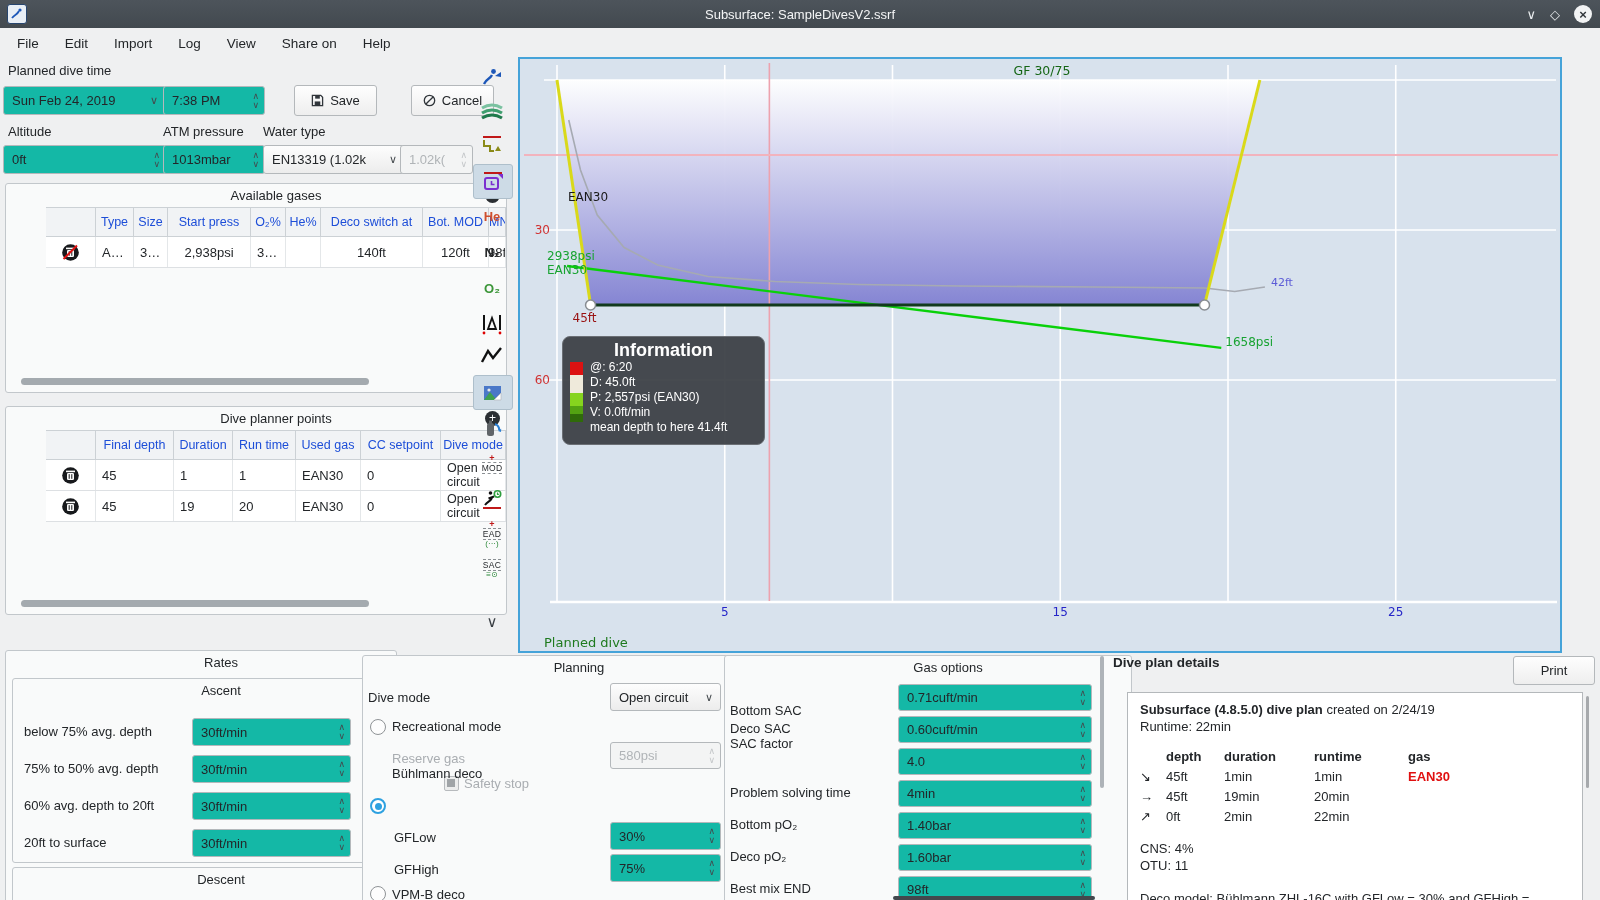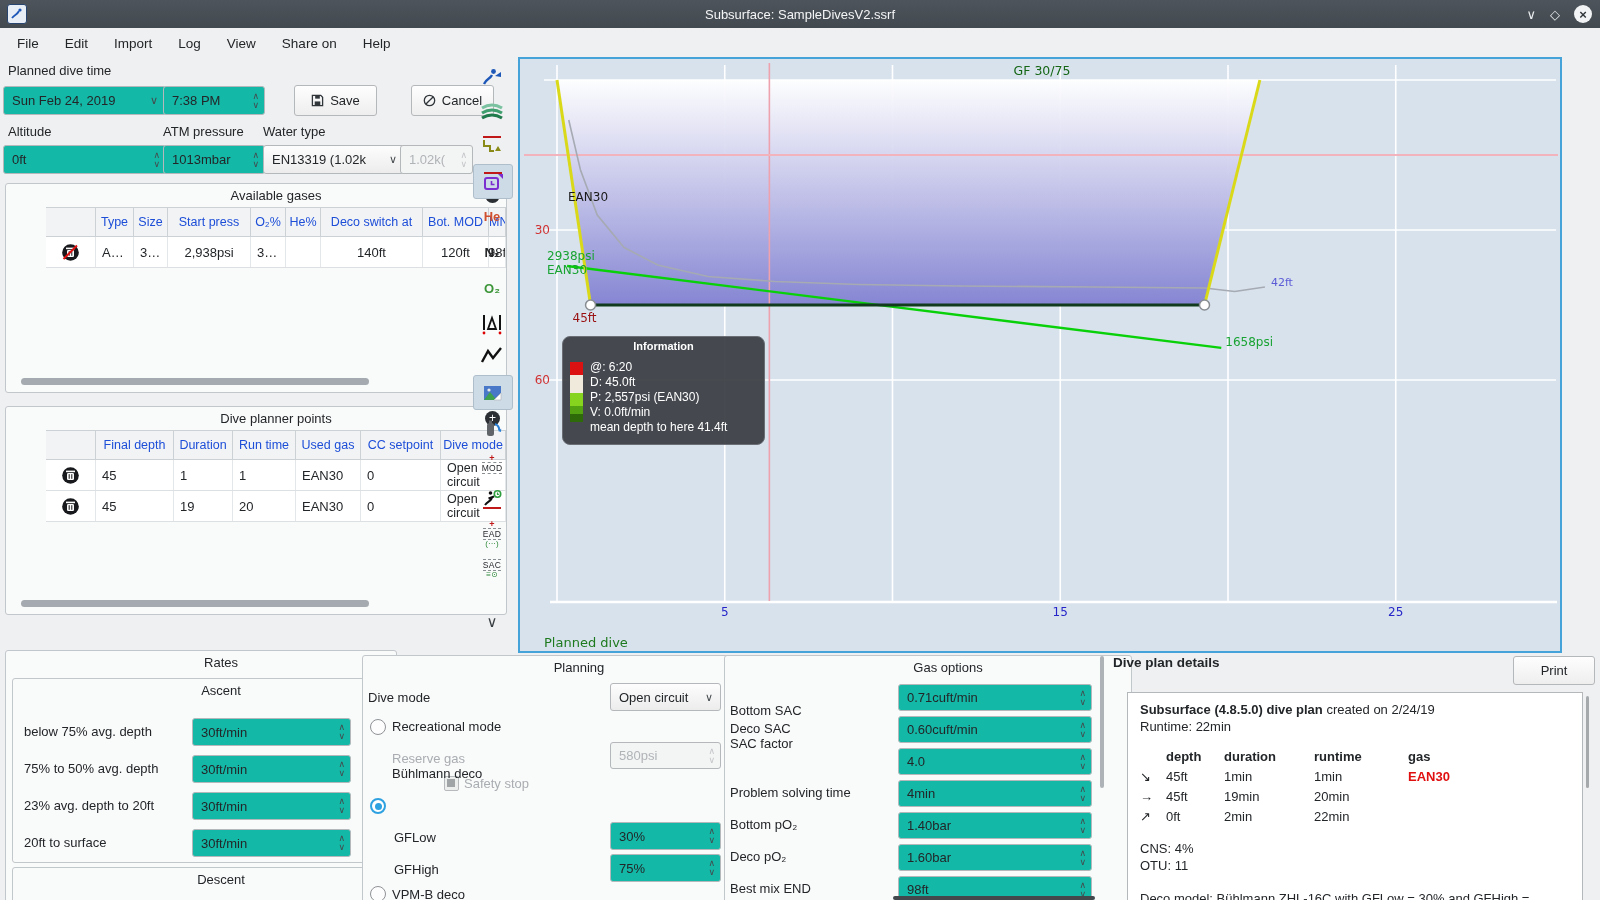--- a/index.html
+++ b/index.html
@@ -50,21 +50,21 @@
   .tbbtn.sel{background:#cddbe6;border:1px solid #aebfcb;}
   .tb-label{font-size:13px;font-weight:bold;}
   .tb-stack{display:flex;flex-direction:column;align-items:center;line-height:8px;font-size:8px;color:#26292c;}
   .tb-stack .plus{color:#c01818;font-weight:bold;font-size:9px;}
   .tb-stack .mid{font-size:8.5px;letter-spacing:.3px;border-top:1px dashed #8a8f93;border-bottom:1px dashed #8a8f93;padding:1px 0;}
   .tb-stack .bot{font-size:8px;color:#2f8a3c;}
   
   .chart{position:absolute;left:518px;top:57px;width:1040px;height:592px;background:#d8e2ed;border:2px solid #45a3d9;}
   .infobox{position:absolute;left:42px;top:277px;width:201px;height:107px;background:rgba(57,61,67,.93);
     border:1px solid #6b6f75;border-radius:8px;color:#fff;font-size:12px;}
-  .infobox .ititle{text-align:center;font-weight:bold;padding-top:3px;font-size:11px;}
+  .infobox .ititle{text-align:center;font-weight:bold;padding-top:3px;font-size:18px;}
   .ibar{position:absolute;left:7px;top:25px;width:13px;}
   .ibar div{width:13px;}
   .ilines{position:absolute;left:27px;top:23px;line-height:15px;white-space:nowrap;}
   
   .plan-box{position:absolute;left:1127px;top:692px;width:442px;height:230px;background:#fff;border:1px solid #b4b8bb;
     padding:8px 0 0 12px;font-size:13px;line-height:17px;overflow:hidden;}
   .plan-tbl{margin-top:12px;display:grid;grid-template-columns:26px 58px 90px 94px 80px;line-height:20px;}
   .plan-tbl .hd{font-weight:bold;}
   .gasred{color:#e01010;font-weight:bold;}
   .vscroll{position:absolute;border-radius:2px;background:#aeb3b8;}
@@ -575,21 +575,21 @@
       </span>
     </div>
     <div class="lbl" style="left: 24px; top: 761px;">75% to 50% avg. depth</div>
     <div class="fld" style="left: 192px; top: 755px; width: 149px; height: 26px;">
       <span>30ft/min</span>
       <span class="arrows">
         <span>∧</span>
         <span>∨</span>
       </span>
     </div>
-    <div class="lbl" style="left: 24px; top: 798px;">23% avg. depth to 20ft</div>
+    <div class="lbl" style="left: 24px; top: 798px;">60% avg. depth to 20ft</div>
     <div class="fld" style="left: 192px; top: 792px; width: 149px; height: 26px;">
       <span>30ft/min</span>
       <span class="arrows">
         <span>∧</span>
         <span>∨</span>
       </span>
     </div>
     <div class="lbl" style="left: 24px; top: 835px;">20ft to surface</div>
     <div class="fld" style="left: 192px; top: 829px; width: 149px; height: 26px;">
       <span>30ft/min</span>

